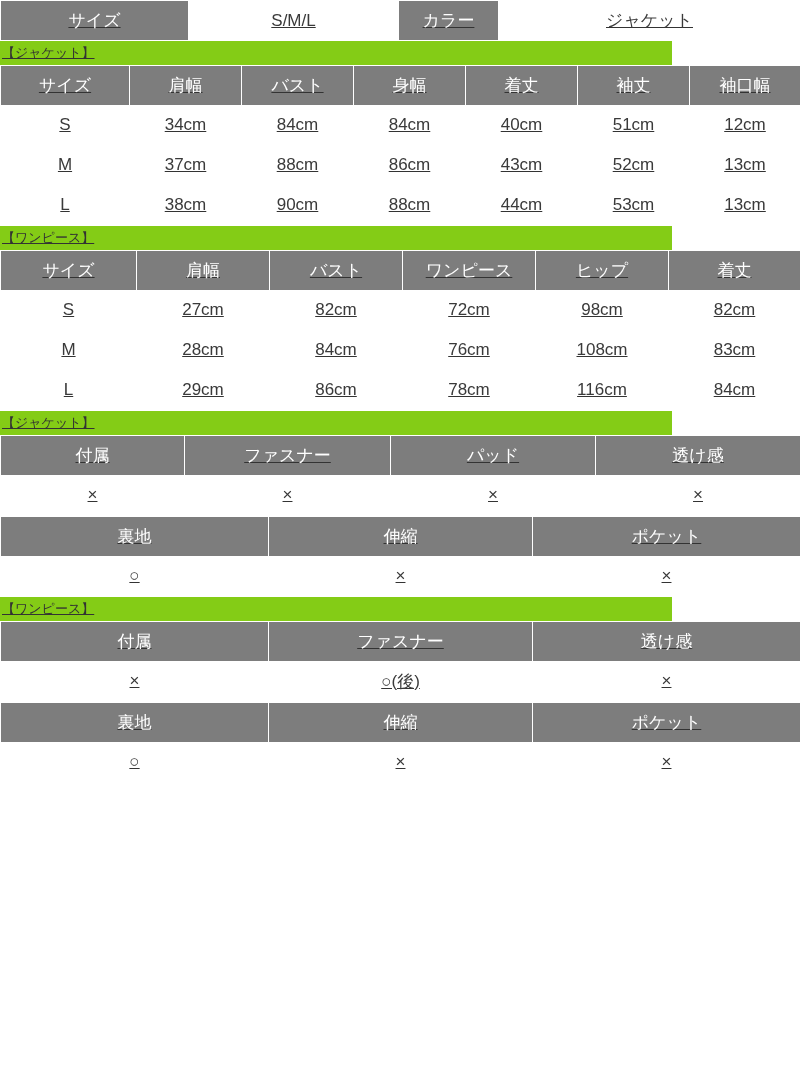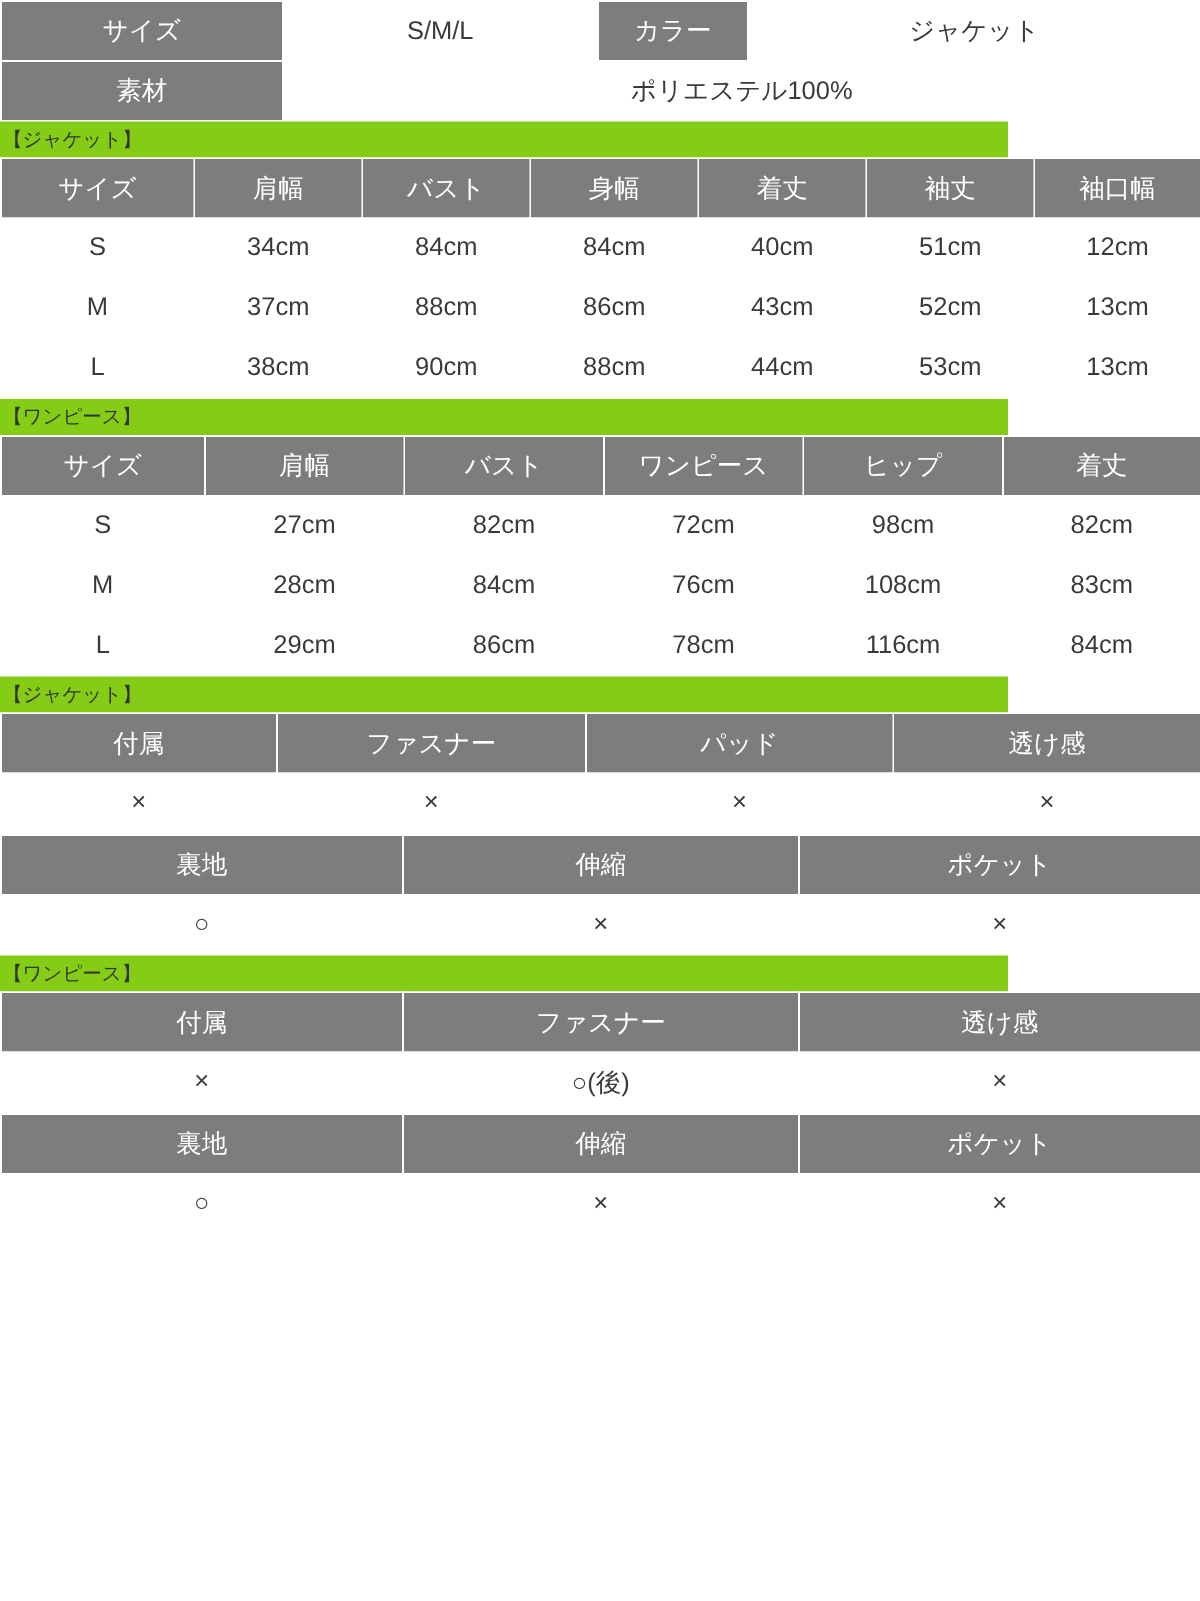--- a/index.html
+++ b/index.html
@@ -10,20 +10,21 @@
   body {
     width: 800px;
     height: 1067px;
     font-family: "Liberation Sans", sans-serif;
     color: #333333;
     overflow: hidden;
   }
   .page {
     width: 672px;
     box-sizing: border-box;
+    text-decoration: underline;
   }
   table {
     border-collapse: collapse;
     width: 800px;
     table-layout: fixed;
   }
   td {
     border: 1px solid #ffffff;
     text-align: center;
     vertical-align: middle;
@@ -68,24 +69,20 @@
         <col style="width:100px">
         <col style="width:302px">
     </colgroup>
     <tbody>
       <tr>
         <td class="hd">サイズ</td>
         <td class="val">S/M/L</td>
         <td class="hd">カラー</td>
         <td class="val">ジャケット</td>
       </tr>
-      <tr>
-        <td class="hd">素材</td>
-        <td class="val" colspan="3">ポリエステル100%</td>
-      </tr>
     </tbody>
   </table>
 
   <div class="section-title">【ジャケット】</div>
   <table>
     <colgroup>
       <col style="width:129px">
         <col style="width:112px">
         <col style="width:112px">
         <col style="width:112px">

